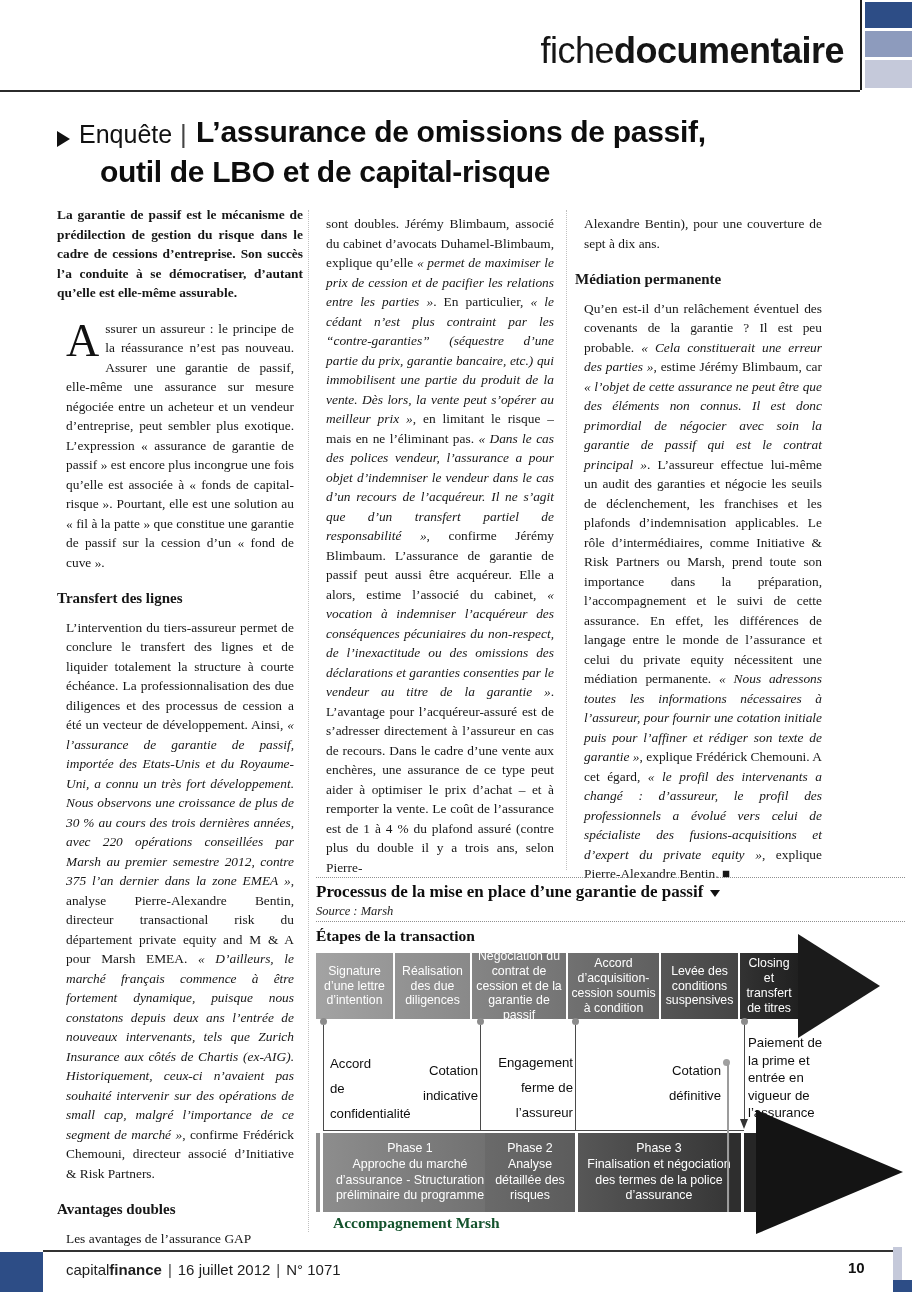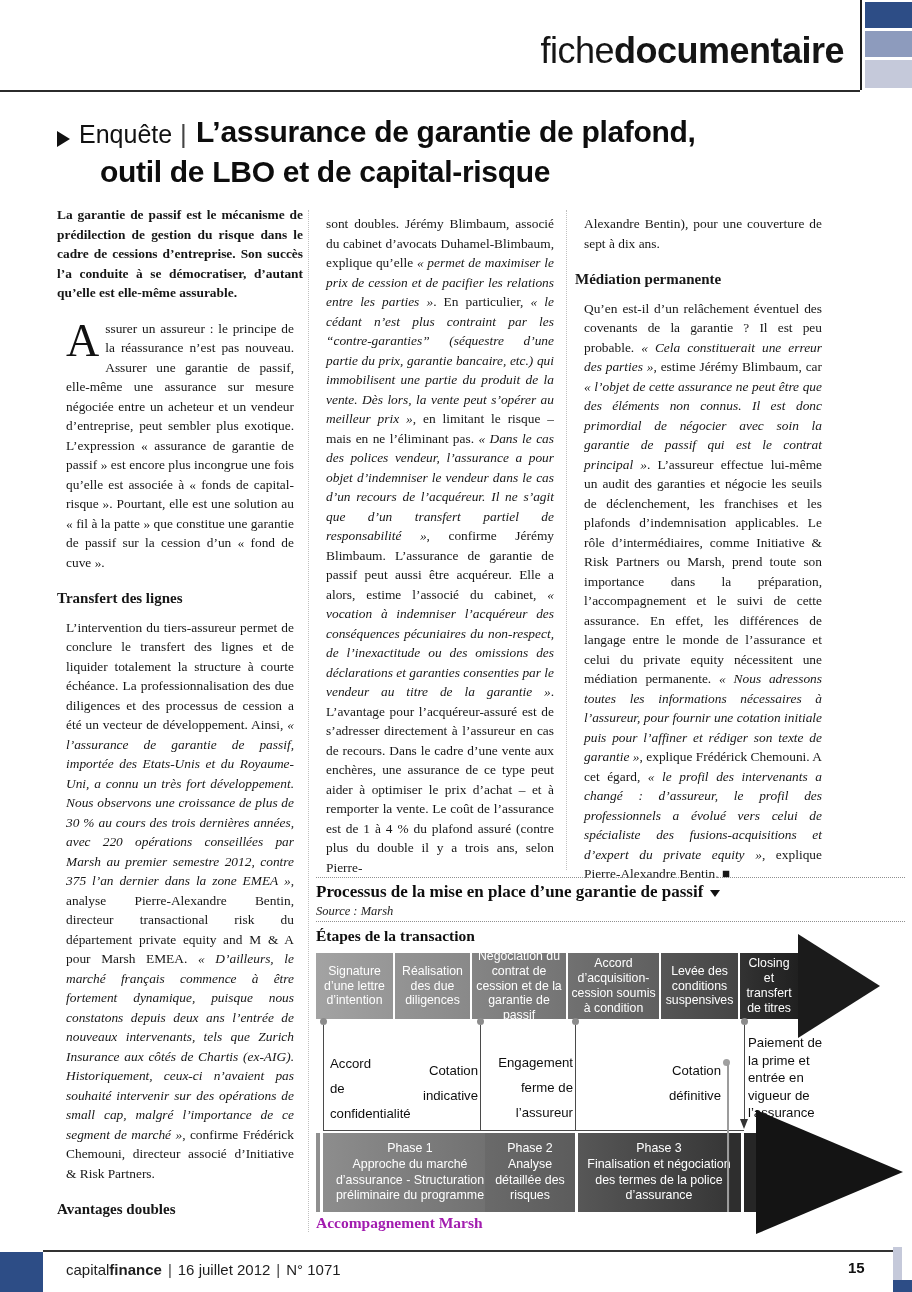--- a/index.html
+++ b/index.html
@@ -93,21 +93,21 @@
       align-items:center;justify-content:center;box-sizing:border-box;}
   .ph0{left:316px;width:4px;background:#8f8f8f;}
   .ph1{left:323px;width:174px;background:linear-gradient(90deg,#8d8d8d,#6f6f6f);}
   .ph2{left:485px;width:90px;background:linear-gradient(90deg,#6a6a6a,#5c5c5c);}
   .ph3{left:578px;width:162px;background:linear-gradient(90deg,#575757,#343434);}
   .ph4{left:730px;width:11px;background:#2e2e2e;}
   .ph5{left:744px;width:12px;background:#262626;}
   .ph-arrow{left:756px;top:1110px;width:0;height:0;border-top:62px solid transparent;
             border-bottom:62px solid transparent;border-left:147px solid #141414;}
   .ph .nm{display:block;}
-  .dg-bottom-label{left:316px;top:1214px;font-weight:700;font-size:15.5px;color:#a21caf;}
+  .dg-bottom-label{left:333px;top:1214px;font-weight:700;font-size:15.5px;color:#14532d;}
 
   
   .ft-rule{left:43px;top:1250px;width:852px;height:2px;background:#333;}
   .ft-square{left:0;top:1252px;width:43px;height:40px;background:#2d4d86;}
   .ft-text{left:66px;top:1261px;font-family:"Liberation Sans",sans-serif;font-size:15px;color:#1e1e1e;}
   .ft-text .bold{font-weight:700;}
   .ft-sep{padding:0 6px;color:#444;}
   .ft-page{left:848px;top:1259px;font-family:"Liberation Sans",sans-serif;font-weight:700;
            font-size:15px;color:#111;}
   .ft-strip{left:893px;top:1247px;width:9px;height:33px;background:#c5c9da;}
@@ -123,32 +123,33 @@
   </div>
   <div class="abs hdr-vline"></div>
   <div class="abs sq sq1"></div>
   <div class="abs sq sq2"></div>
   <div class="abs sq sq3"></div>
   <div class="abs hdr-rule"></div>
 
   <div class="abs kicker-tri"></div>
   <div class="abs kicker">Enquête</div>
   <div class="abs title-sep">|</div>
-  <h1 class="abs title-l1" style="margin:0">L’assurance de garantie de plafond,</h1>
+  <h1 class="abs title-l1" style="margin:0">L’assurance de omissions de passif,</h1>
   <h1 class="abs title-l2" style="margin:0">outil de LBO et de capital-risque</h1>
 
   <div class="abs colrule cr1"></div>
   <div class="abs colrule cr2"></div>
 
   <div class="abs col col-1">
     <p class="lead">La garantie de passif est le mécanisme de prédilection de gestion du risque dans le cadre de cessions d’entreprise. Son succès l’a conduite à se démocratiser, d’autant qu’elle est elle-même assurable.</p>
     <p><span class="dropcap">A</span><span>ssurer un assureur : le principe de la réassurance n’est pas nouveau. Assurer une garantie de passif, elle-même une assurance sur mesure négociée entre un acheteur et un vendeur d’entreprise, peut sembler plus exotique. L’expression « assurance de garantie de passif » est encore plus incongrue une fois qu’elle est associée à « fonds de capital-risque ». Pourtant, elle est une solution au « fil à la patte » que constitue une garantie de passif sur la cession d’un « fond de cuve ».</span></p>
     <div class="h3">Transfert des lignes</div>
     <p><span>L’intervention du tiers-assureur permet de conclure le transfert des lignes et de liquider totalement la structure à courte échéance. La professionnalisation des due diligences et des processus de cession a été un vecteur de développement. Ainsi, </span><span class="it">« l’assurance de garantie de passif, importée des Etats-Unis et du Royaume-Uni, a connu un très fort développement. Nous observons une croissance de plus de 30 % au cours des trois dernières années, avec 220 opérations conseillées par Marsh au premier semestre 2012, contre 375 l’an dernier dans la zone EMEA »</span><span>, analyse Pierre-Alexandre Bentin, directeur transactional risk du département private equity and M &amp; A pour Marsh EMEA. </span><span class="it">« D’ailleurs, le marché français commence à être fortement dynamique, puisque nous constatons depuis deux ans l’entrée de nouveaux intervenants, tels que Zurich Insurance aux côtés de Chartis (ex-AIG). Historiquement, ceux-ci n’avaient pas souhaité intervenir sur des opérations de small cap, malgré l’importance de ce segment de marché »</span><span>, confirme Frédérick Chemouni, directeur associé d’Initiative &amp; Risk Partners.</span></p>
     <div class="h3">Avantages doubles</div>
+    <p>Les avantages de l’assurance GAP</p>
   </div>
 
   <div class="abs col col-2">
     <p><span>sont doubles. Jérémy Blimbaum, associé du cabinet d’avocats Duhamel-Blimbaum, explique qu’elle </span><span class="it">« permet de maximiser le prix de cession et de pacifier les relations entre les parties »</span><span>. En particulier, </span><span class="it">« le cédant n’est plus contraint par les “contre-garanties” (séquestre d’une partie du prix, garantie bancaire, etc.) qui immobilisent une partie du produit de la vente. Dès lors, la vente peut s’opérer au meilleur prix »</span><span>, en limitant le risque – mais en ne l’éliminant pas. </span><span class="it">« Dans le cas des polices vendeur, l’assurance a pour objet d’indemniser le vendeur dans le cas d’un recours de l’acquéreur. Il ne s’agit que d’un transfert partiel de responsabilité »</span><span>, confirme Jérémy Blimbaum. L’assurance de garantie de passif peut aussi être acquéreur. Elle a alors, estime l’associé du cabinet, </span><span class="it">« vocation à indemniser l’acquéreur des conséquences pécuniaires du non-respect, de l’inexactitude ou des omissions des déclarations et garanties consenties par le vendeur au titre de la garantie »</span><span>. L’avantage pour l’acquéreur-assuré est de s’adresser directement à l’assureur en cas de recours. Dans le cadre d’une vente aux enchères, une assurance de ce type peut aider à optimiser le prix d’achat – et à remporter la vente. Le coût de l’assurance est de 1 à 4 % du plafond assuré (contre plus du double il y a trois ans, selon Pierre-</span></p>
   </div>
 
   <div class="abs col col-3">
     <p>Alexandre Bentin), pour une couverture de sept à dix ans.</p>
     <div class="h3">Médiation permanente</div>
     <p><span>Qu’en est-il d’un relâchement éventuel des covenants de la garantie ? Il est peu probable. </span><span class="it">« Cela constituerait une erreur des parties »</span><span>, estime Jérémy Blimbaum, car </span><span class="it">« l’objet de cette assurance ne peut être que des éléments non connus. Il est donc primordial de négocier avec soin la garantie de passif qui est le contrat principal »</span><span>. L’assureur effectue lui-même un audit des garanties et négocie les seuils de déclenchement, les franchises et les plafonds d’indemnisation applicables. Le rôle d’intermédiaires, comme Initiative &amp; Risk Partners ou Marsh, prend toute son importance dans la préparation, l’accompagnement et le suivi de cette assurance. En effet, les différences de langage entre le monde de l’assurance et celui du private equity nécessitent une médiation permanente. </span><span class="it">« Nous adressons toutes les informations nécessaires à l’assureur, pour fournir une cotation initiale puis pour l’affiner et rédiger son texte de garantie »</span><span>, explique Frédérick Chemouni. A cet égard, </span><span class="it">« le profil des intervenants a changé : d’assureur, le profil des professionnels a évolué vers celui de spécialiste des fusions-acquisitions et d’expert du private equity »</span><span>, explique Pierre-Alexandre Bentin. ■</span></p>
@@ -203,17 +204,17 @@
   <div class="abs ph ph4"></div>
   <div class="abs ph ph5"></div>
   <div class="abs ph-arrow"></div>
   <div class="abs dg-bottom-label">Accompagnement Marsh</div>
 
   <div class="abs ft-rule"></div>
   <div class="abs ft-square"></div>
   <div class="abs ft-text">
     <span>capital</span><span class="bold">finance</span><span class="ft-sep">|</span><span>16 juillet 2012</span><span class="ft-sep">|</span><span>N° 1071</span>
   </div>
-  <div class="abs ft-page">15</div>
+  <div class="abs ft-page">10</div>
   <div class="abs ft-strip"></div>
   <div class="abs ft-corner"></div>
 
 </div>
 
 </body></html>

